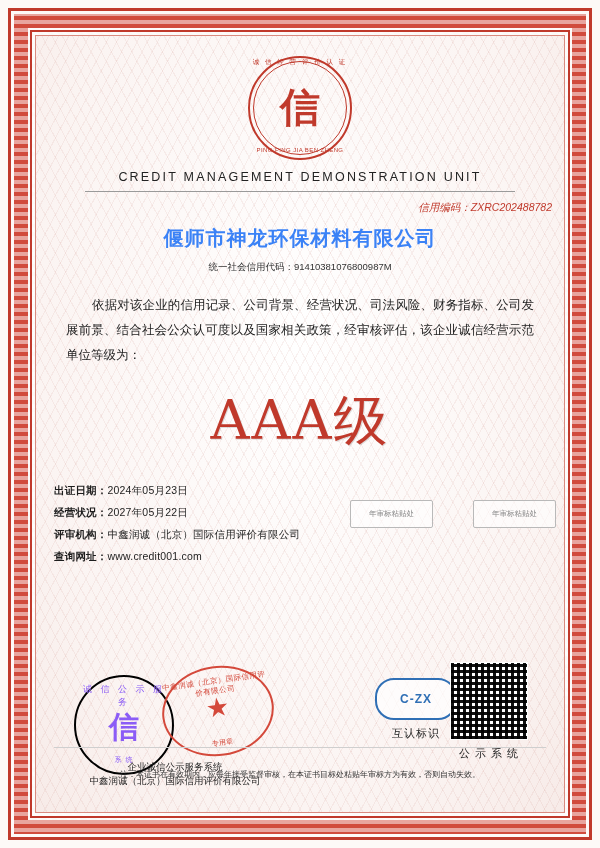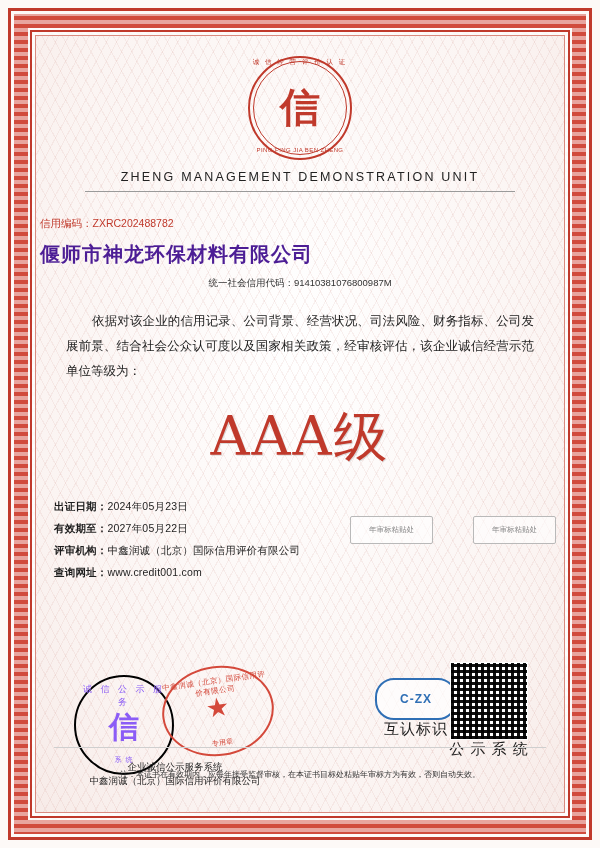--- a/index.html
+++ b/index.html
@@ -141,31 +141,34 @@
     margin-top: 6px;
   }
   .title-rule {
     width: 430px;
     height: 1px;
     background: #9a9a9a;
     margin: 7px auto 0;
   }
 
   .credit-code {
+    text-align: right;
     font-size: 10.5px;
     color: #c0392b;
-    margin-top: 25px;
+    margin-top: 9px;
     padding-right: 8px;
+    font-style: italic;
   }
 
   .company {
+    text-align: center;
     font-family: "DejaVu Serif", serif;
     font-weight: bold;
     font-size: 20px;
-    color: #4c1d95;
+    color: #3b82f6;
     margin-top: 10px;
     letter-spacing: 1px;
   }
   .uscc {
     text-align: center;
     font-size: 9.5px;
     color: #333;
     margin-top: 9px;
   }
 
@@ -333,22 +336,23 @@
     width: 76px; height: 76px;
     margin: 0 auto;
     background-color: #ffffff;
     background-image:
       repeating-linear-gradient(90deg, #111 0 3px, #fff 3px 6px),
       repeating-linear-gradient(0deg, #111 0 3px, #fff 3px 6px);
     background-blend-mode: multiply;
     border: 1px solid #fff;
   }
   .cap {
-    font-size: 15px;
+    font-size: 11px;
     color: #1d1d1d;
+    margin-top: 6px;
     letter-spacing: 1px;
   }
   .seal-caption-1 {
     position: absolute;
     left: 10px; top: 98px;
     width: 250px;
     text-align: center;
     font-size: 9.5px;
     color: #1d1d1d;
     line-height: 1.5;
@@ -380,21 +384,21 @@
     <div class="emblem-wrap">
       <div class="emblem">
         <div class="ring"></div>
         <div class="ring2"></div>
         <div class="toptext">诚 信 经 营 评 价 认 证</div>
         <div class="core">信</div>
         <div class="pinyin">PING PING JIA BEN ZHENG</div>
       </div>
     </div>
 
-    <div class="title-en">ZHENG MANAGEMENT DEMONSTRATION UNIT</div>
+    <div class="title-en">CREDIT MANAGEMENT DEMONSTRATION UNIT</div>
     <div class="title-rule"></div>
 
     <div class="credit-code">
       <span>信用编码：</span><span>ZXRC202488782</span>
     </div>
 
     <div class="company">偃师市神龙环保材料有限公司</div>
     <div class="uscc">
       <span>统一社会信用代码：</span><span>91410381076800987M</span>
     </div>
@@ -403,21 +407,21 @@
 
     <div class="grade">
       <span class="grade-text">AAA级</span>
     </div>
 
     <div class="info-block">
       <div class="info-row">
         <span class="lbl">出证日期：</span><span>2024年05月23日</span>
       </div>
       <div class="info-row">
-        <span class="lbl">有效期至：</span><span>2027年05月22日</span>
+        <span class="lbl">经营状况：</span><span>2027年05月22日</span>
       </div>
       <div class="info-row">
         <span class="lbl">评审机构：</span><span>中鑫润诚（北京）国际信用评价有限公司</span>
       </div>
       <div class="info-row">
         <span class="lbl">查询网址：</span><span>www.credit001.com</span>
       </div>
 
       <div class="annual">
         <div class="annual-boxes">

